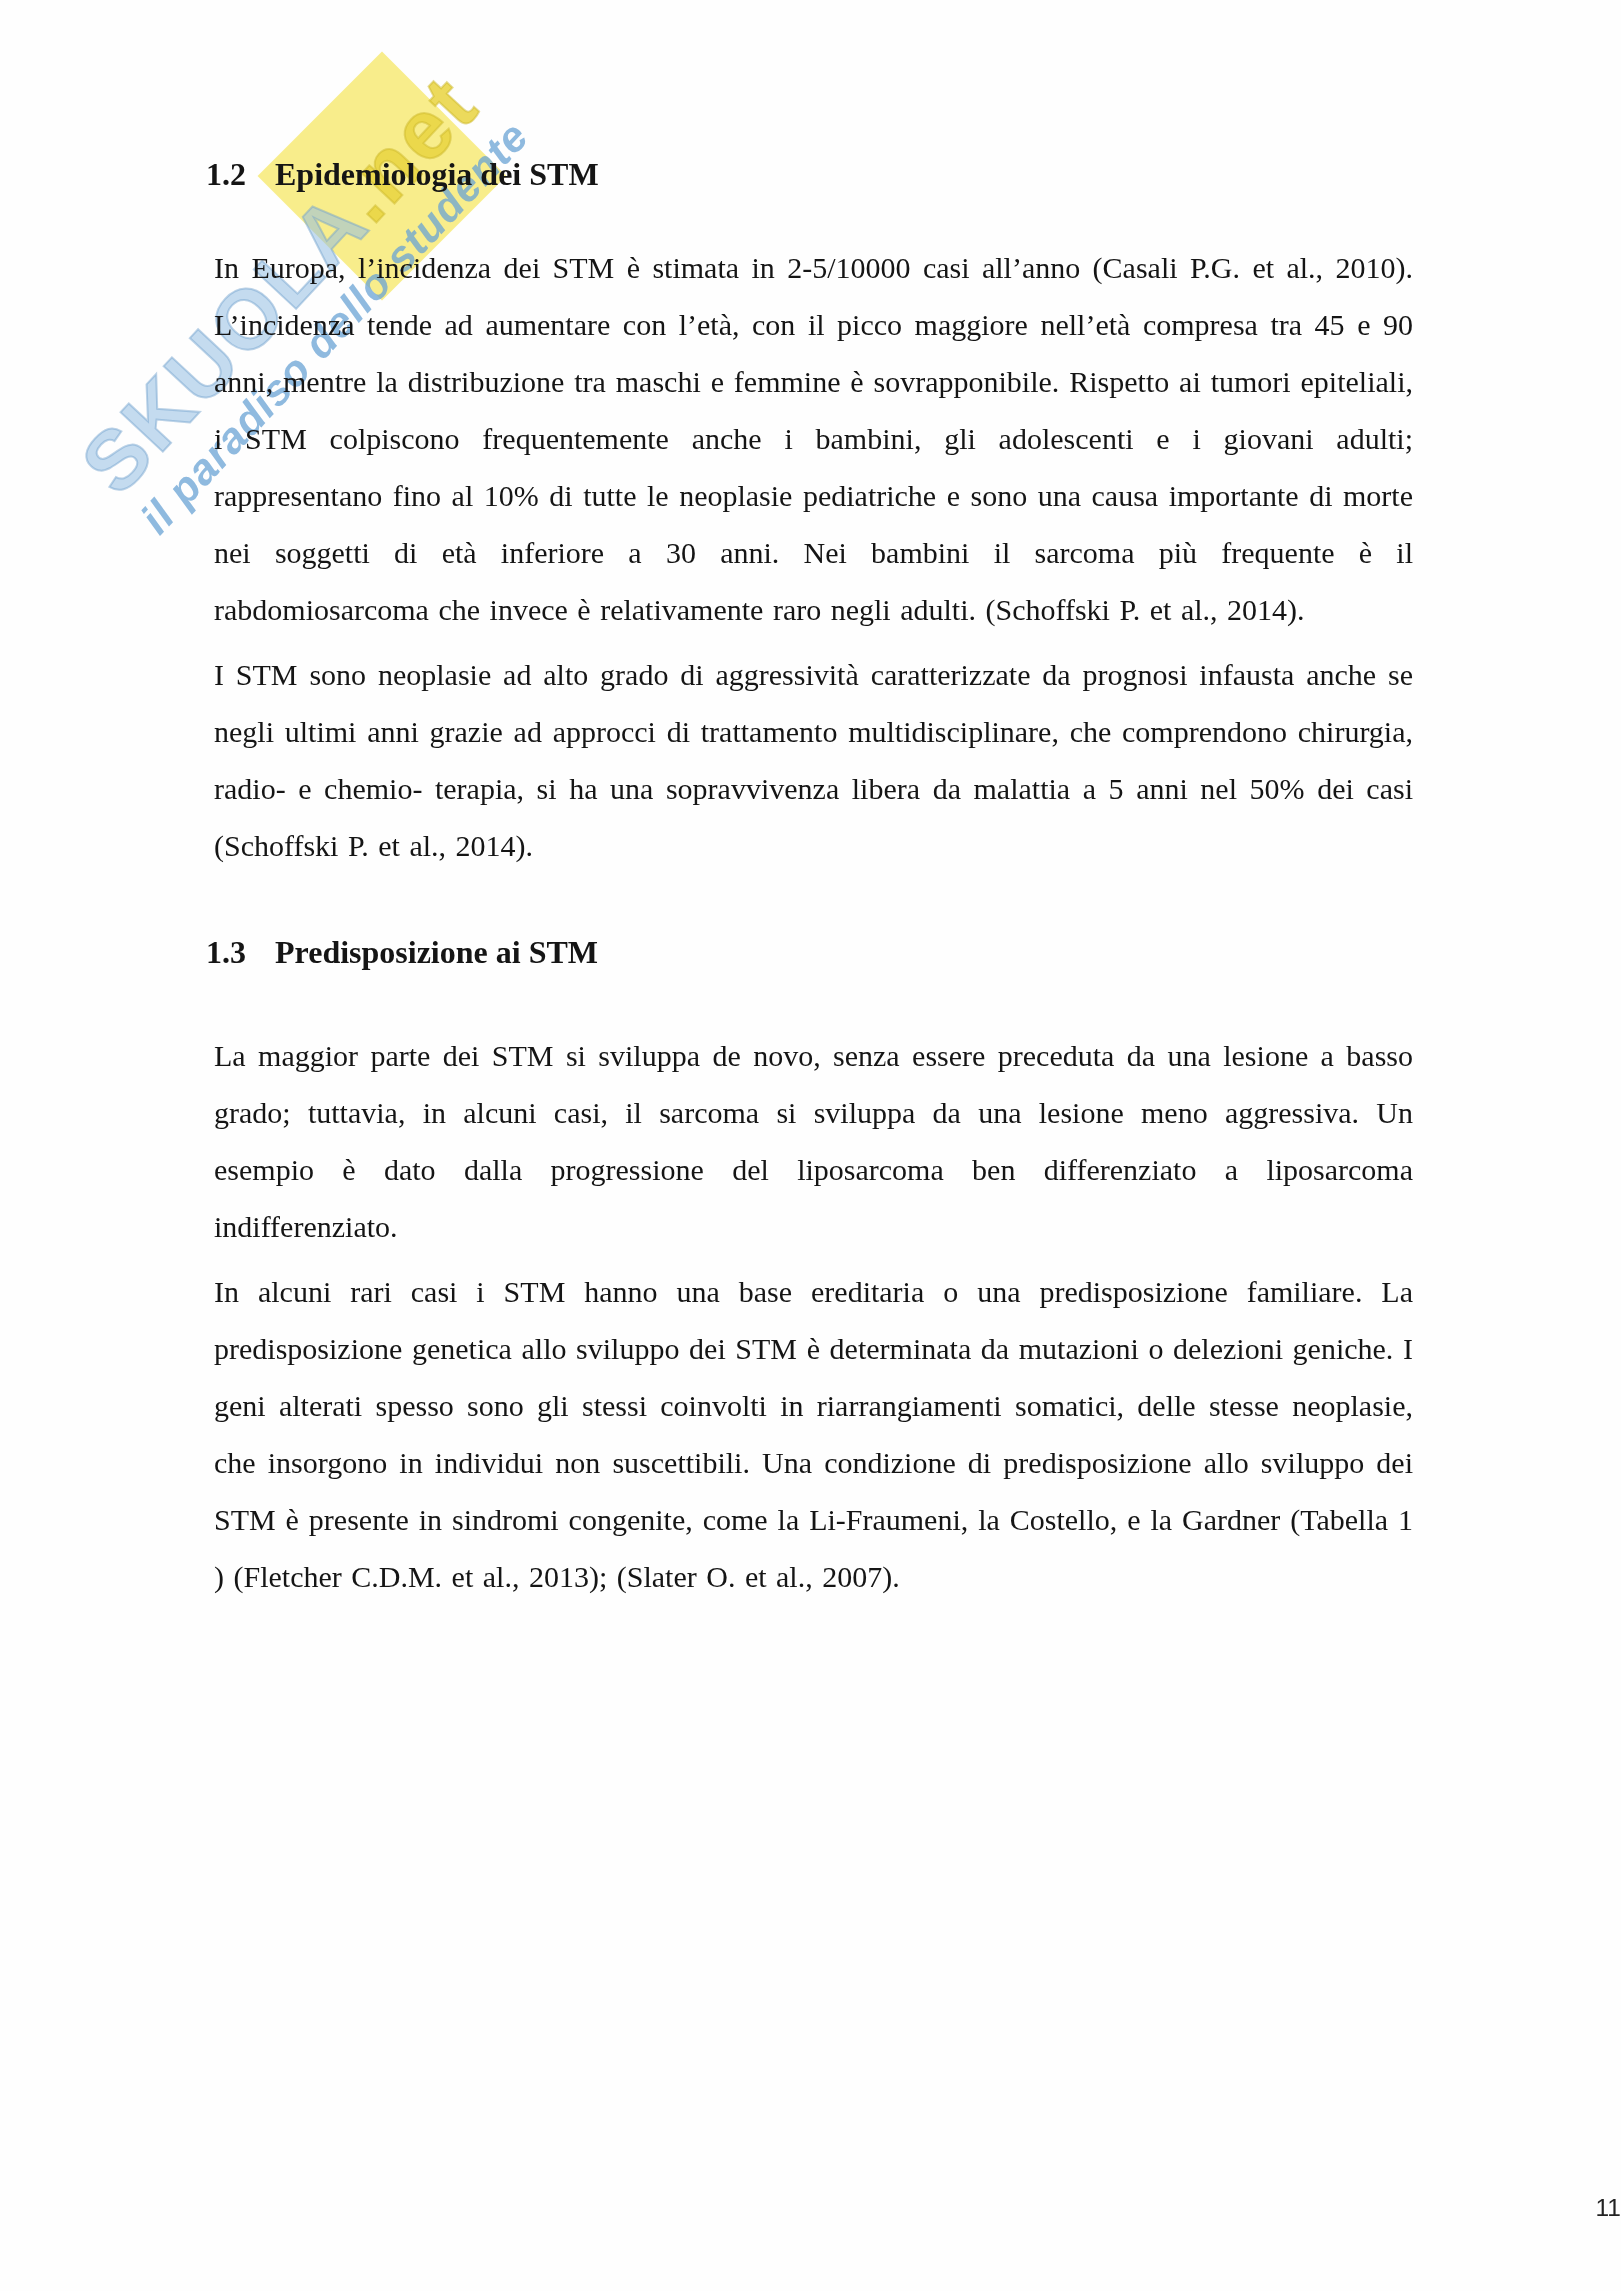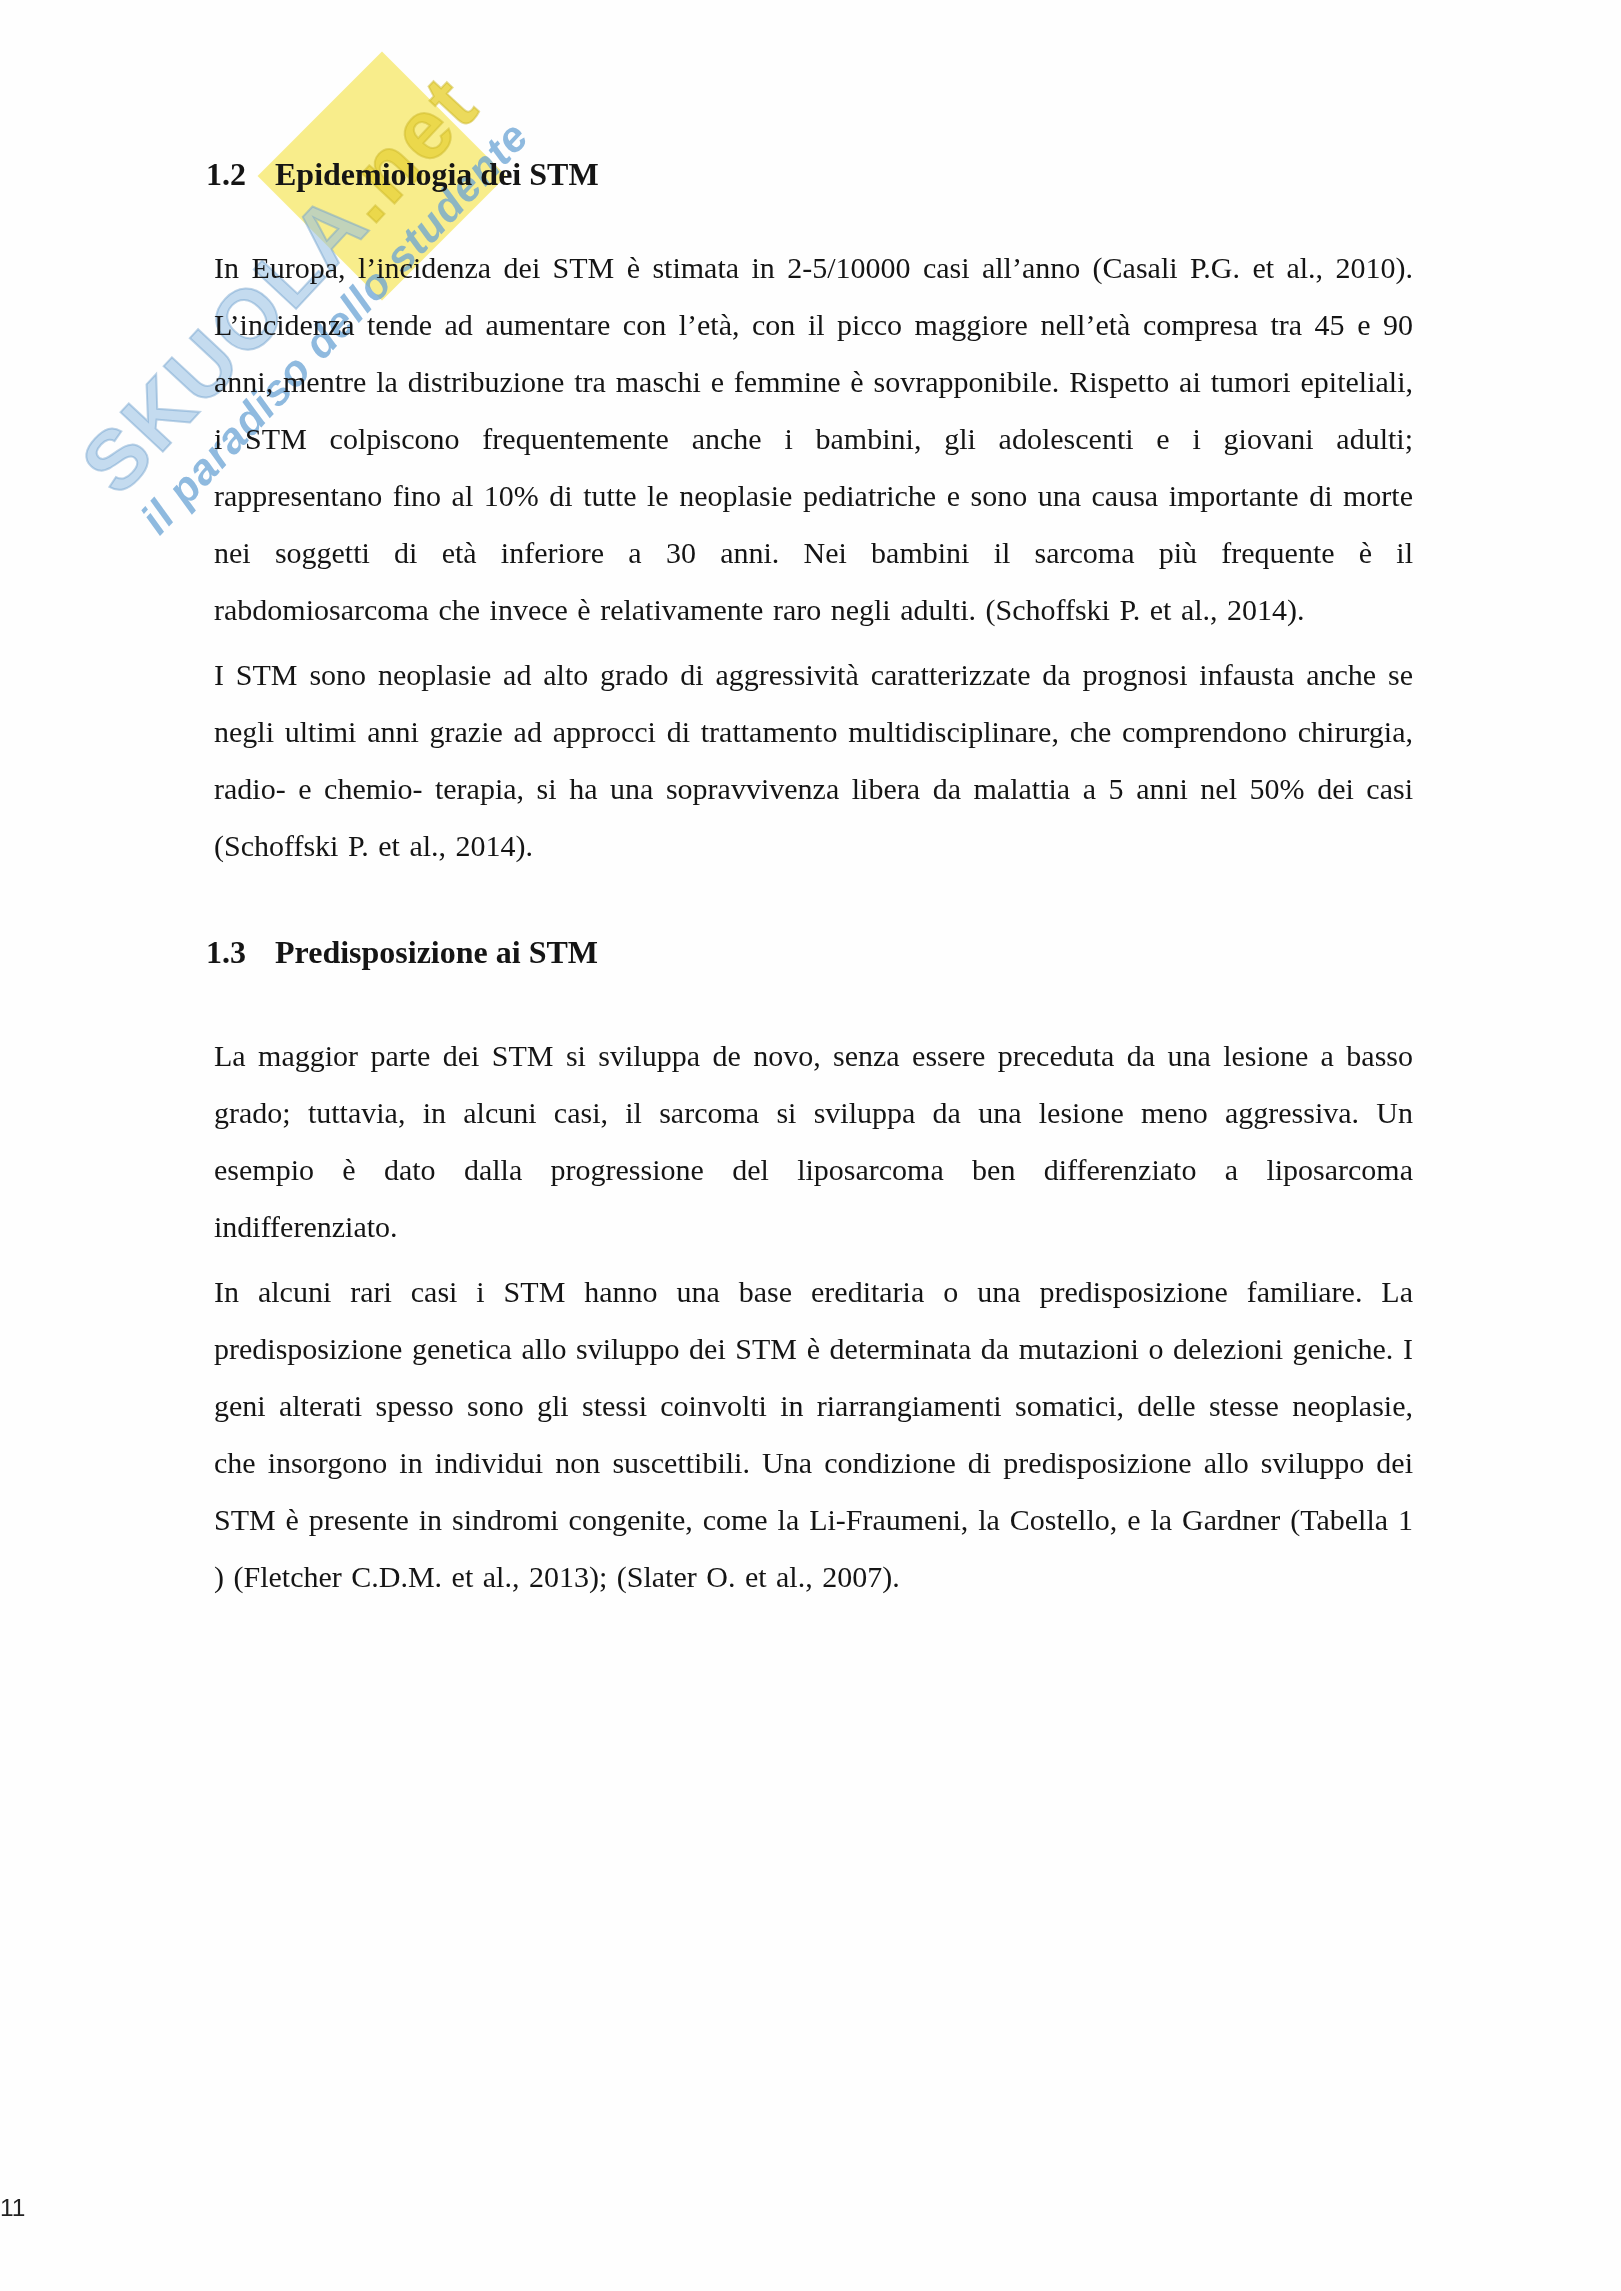--- a/index.html
+++ b/index.html
@@ -83,21 +83,21 @@
     margin: 8px;
     font-size: 30px;
     line-height: 57px;
     text-align: justify;
     word-spacing: 2px;
   }
   .page-number {
     position: absolute;
     left: 0; right: 0;
     top: 2194px;
-    text-align: left;
+    text-align: right;
     font-family: "Liberation Sans", sans-serif;
     font-size: 24.5px;
     color: #222;
     z-index: 1;
   }
 </style>
 </head>
 <body>
 
 <div class="page">

